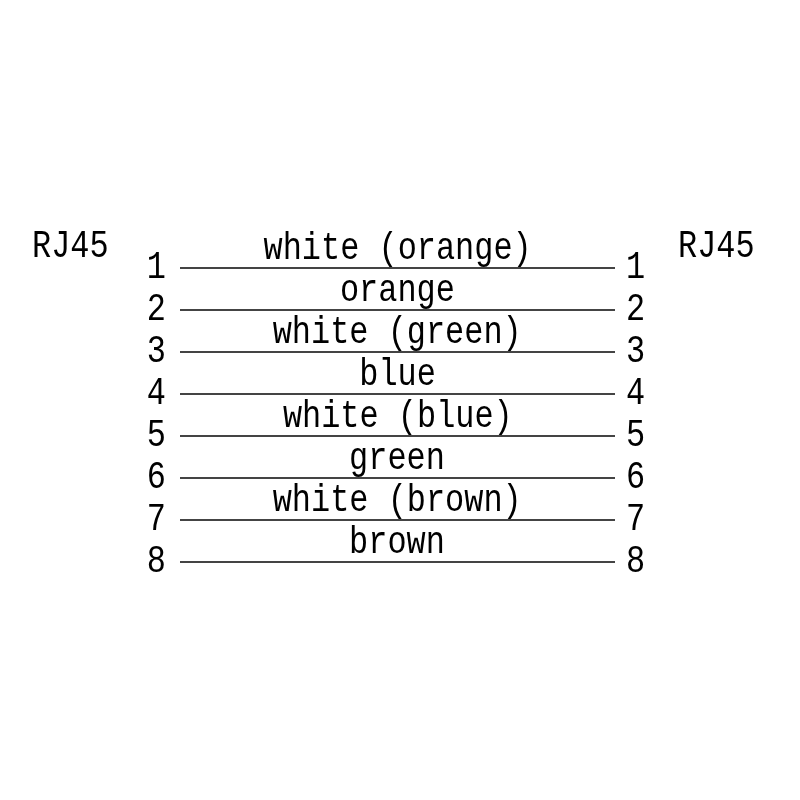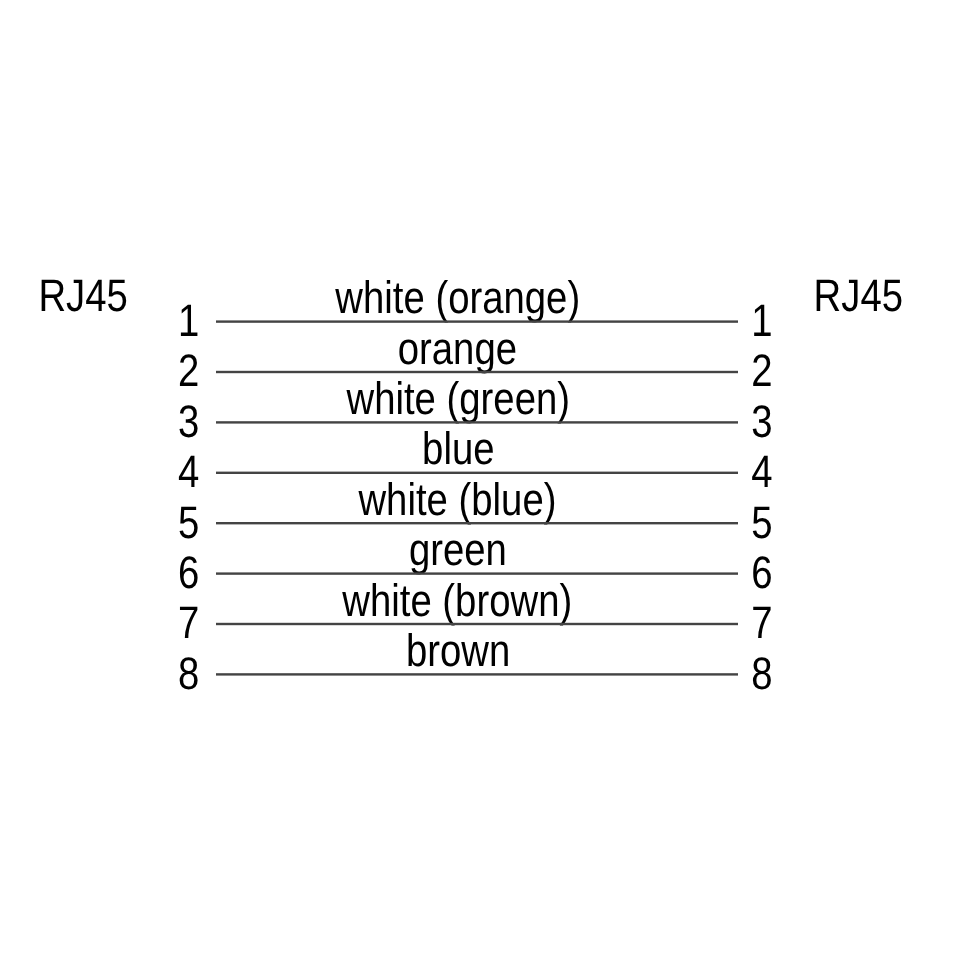--- a/index.html
+++ b/index.html
@@ -5,21 +5,21 @@
   html, body {
     margin: 0;
     padding: 0;
     background: #ffffff;
   }
   #canvas {
     position: relative;
     width: 800px;
     height: 800px;
     background: var(--bg-color, #ffffff);
-    font-family: Liberation Sans, sans-serif;
+    font-family: Liberation Mono, monospace;
     color: var(--text-color, #000000);
     overflow: hidden;
   }
   .condensed {
     display: inline-block;
     transform: scaleX(0.84);
   }
   .connector-title {
     position: absolute;
     top: 228px;
@@ -40,21 +40,21 @@
   .wire-line {
     position: absolute;
     left: 180px;
     top: -1px;
     width: 435px;
     height: 2px;
     background: var(--line-color, #444444);
   }
   .wire-label {
     position: absolute;
-    left: 164px;
+    left: 180px;
     top: -38px;
     width: 435px;
     text-align: center;
     font-size: 38px;
     line-height: 1;
     white-space: nowrap;
   }
   .wire-label .condensed { transform-origin: center center; }
   .pin-number {
     position: absolute;

